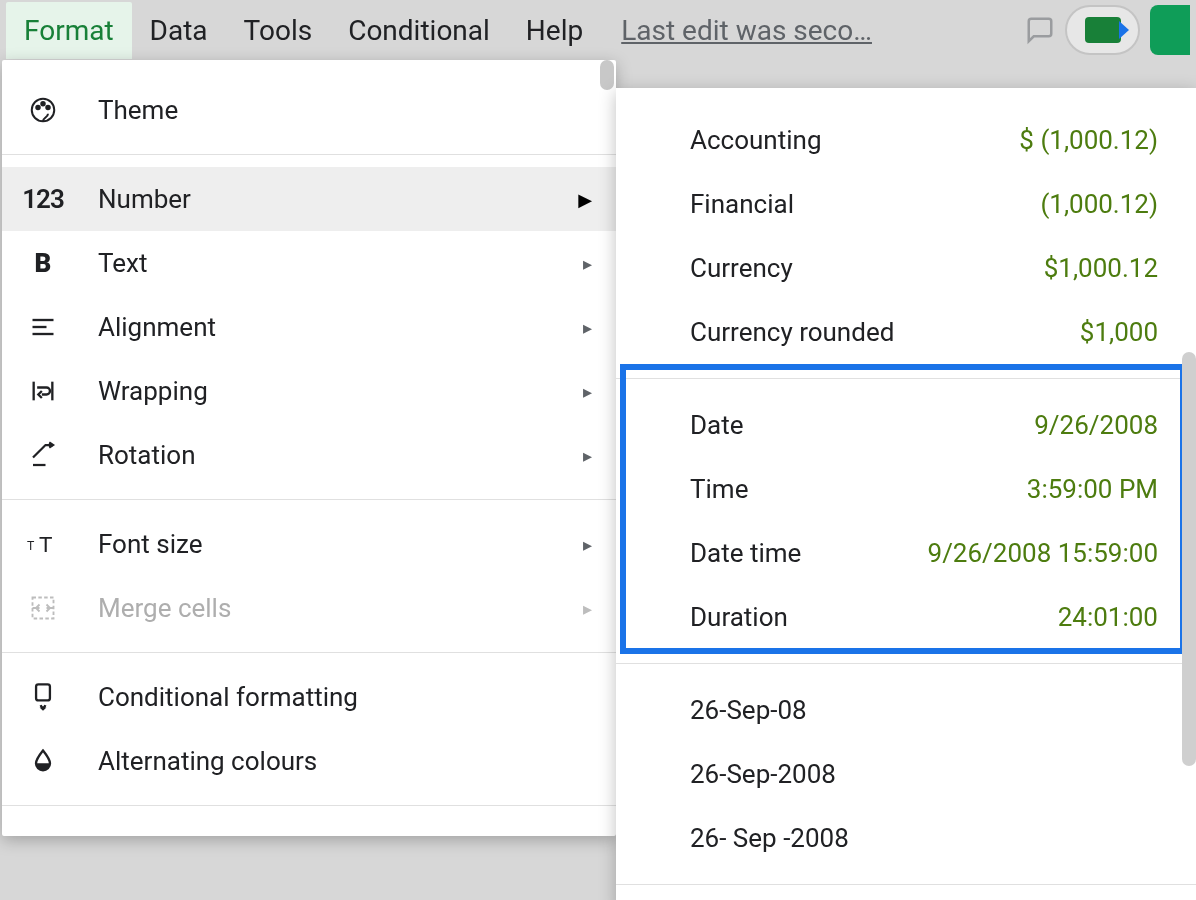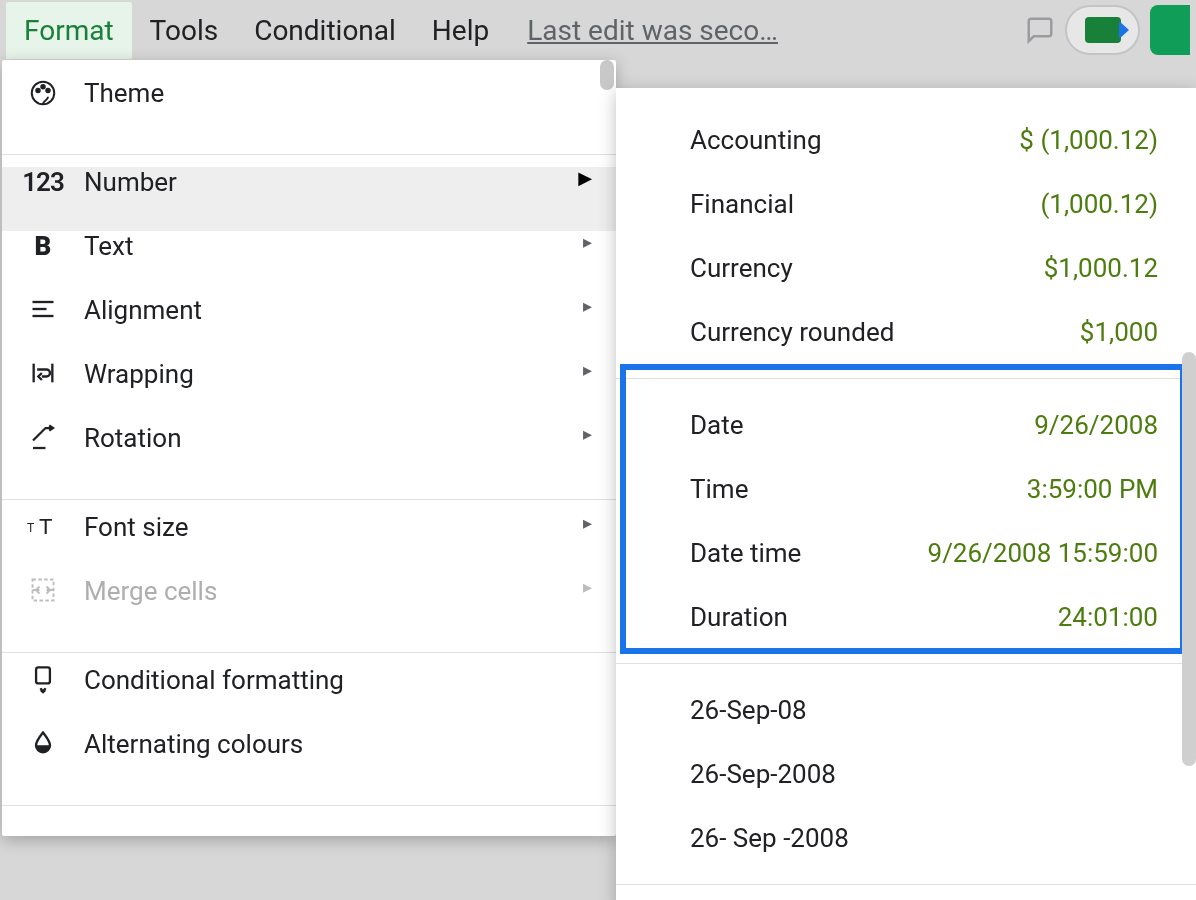--- a/index.html
+++ b/index.html
@@ -83,26 +83,26 @@
     top: 60px;
     left: 2px;
     width: 614px;
     background: #fff;
     box-shadow: 0 4px 16px rgba(0,0,0,0.25);
     border-radius: 2px;
     padding: 18px 0;
   }
   .fm-row {
     display: flex;
-    align-items: flex-start;
+    align-items: center;
     height: 64px;
     padding: 0 24px;
     font-size: 26px;
     color: #202124;
-    gap: 24px;
+    gap: 38px;
   }
   .fm-row.highlight { background: #eeeeee; }
   .fm-row.disabled { color: #aeaeae; }
   .fm-row .icon { width: 34px; display:flex; align-items:center; justify-content:center; }
   .fm-row .label { flex: 1; }
   .fm-row .chev { font-size: 18px; color: #5f6368; }
   .fm-row.highlight .chev { color: #000; }
   .fm-sep {
     height: 1px;
     background: #e0e0e0;
@@ -158,20 +158,21 @@
     background: #cfcfcf;
     border-radius: 7px;
   }
   svg { display:block; }
 </style>
 </head>
 <body>
 
 <div class="menubar">
   <div class="menu-item active">Format</div>
+  <div class="menu-item">Data</div>
   <div class="menu-item">Tools</div>
   <div class="menu-item">Conditional</div>
   <div class="menu-item">Help</div>
   <div class="last-edit">Last edit was seco…</div>
 </div>
 <div class="toolbar-right">
   <span style="opacity:.5">
     <svg width="30" height="30" viewBox="0 0 24 24" fill="none" stroke="#5f6368" stroke-width="2">
         <path d="M21 15a2 2 0 0 1-2 2H7l-4 4V5a2 2 0 0 1 2-2h14a2 2 0 0 1 2 2z"></path>
       </svg>

